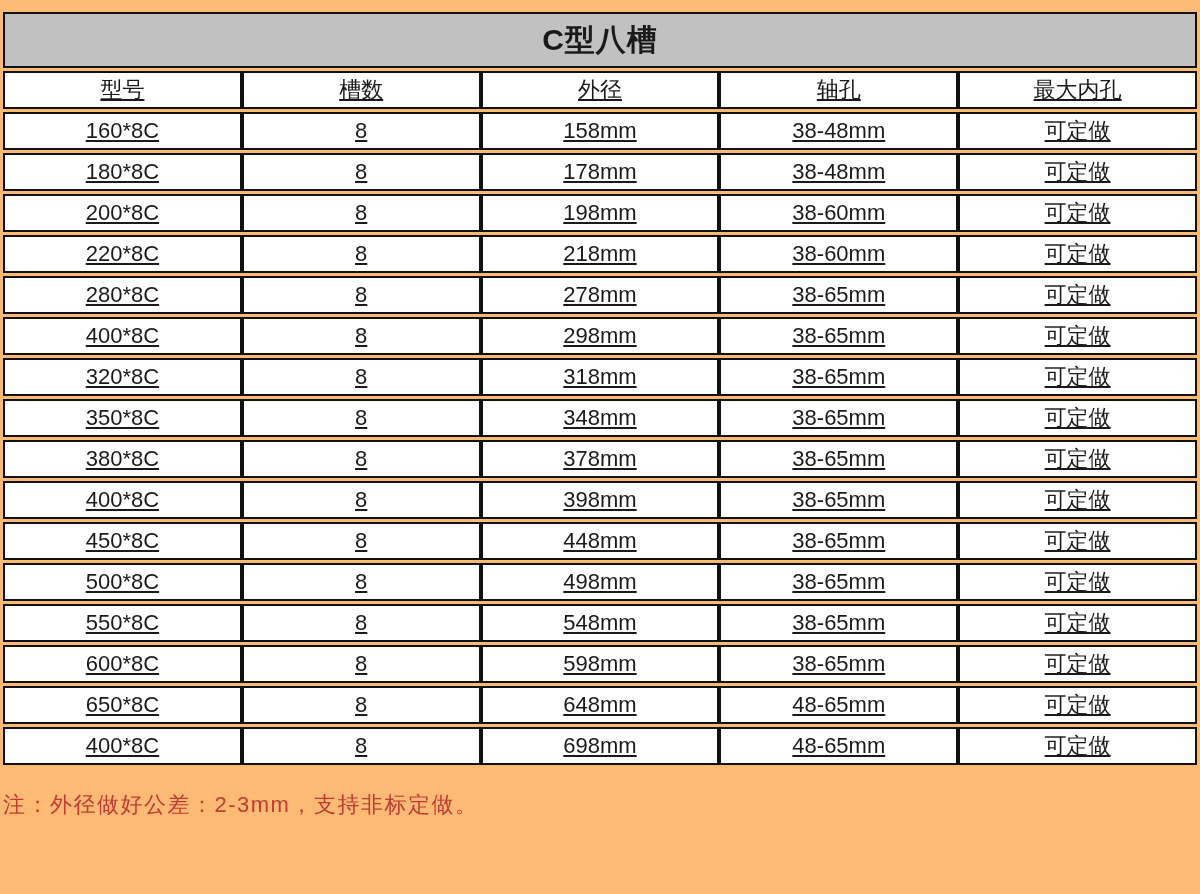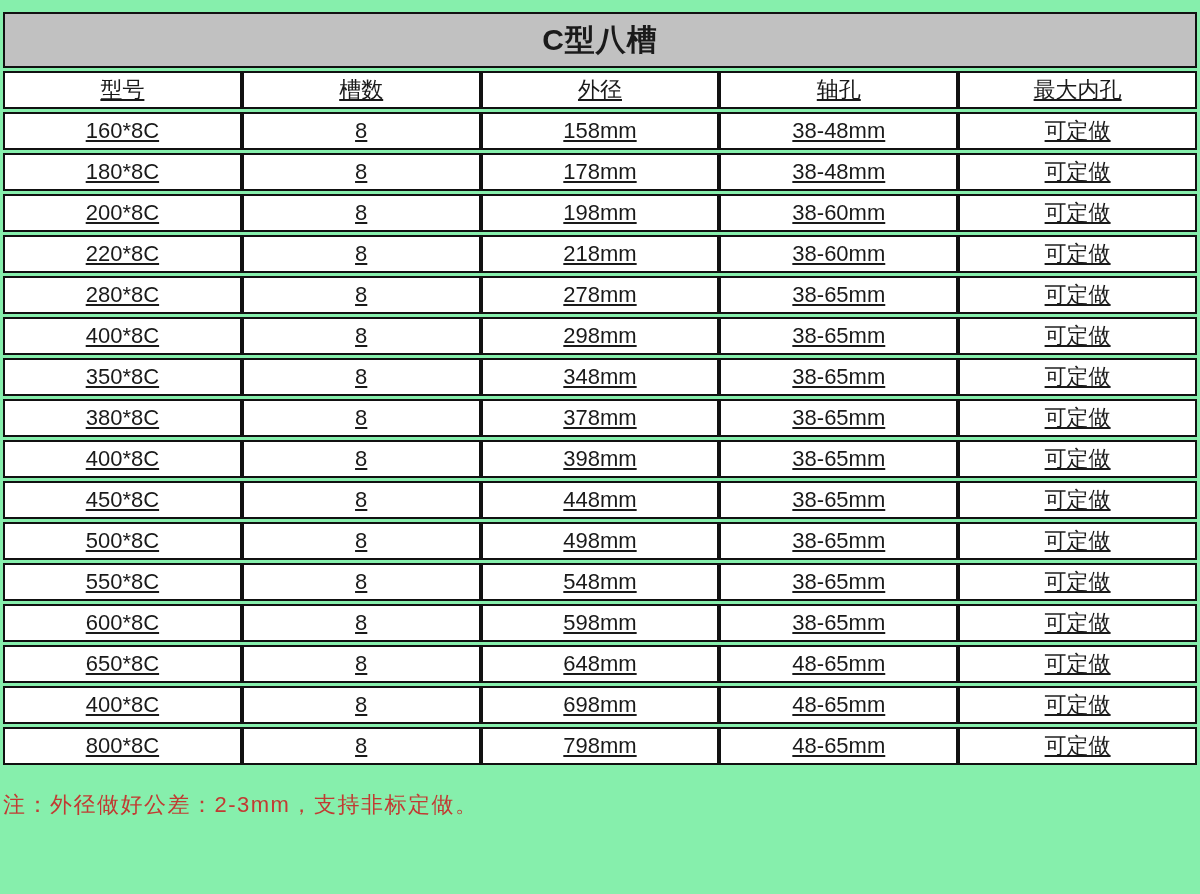--- a/index.html
+++ b/index.html
@@ -7,21 +7,21 @@
     padding: 0;
     background: #ffffff;
     font-family: "Liberation Sans", "DejaVu Sans", sans-serif;
     color: #1a1a1a;
   }
   .page {
     width: 1200px;
     height: 894px;
     box-sizing: border-box;
     padding: 12px 3px 0 3px;
-    background: #86efac;
+    background: #fdba74;
     overflow: hidden;
   }
   .title-bar {
     box-sizing: border-box;
     width: 100%;
     height: 56px;
     background: #c1c1c1;
     border: 2px solid #111111;
     text-align: center;
     line-height: 52px;
@@ -110,20 +110,27 @@
           <td>可定做</td>
         </tr>
         <tr>
           <td>400*8C</td>
           <td>8</td>
           <td>298mm</td>
           <td>38-65mm</td>
           <td>可定做</td>
         </tr>
         <tr>
+          <td>320*8C</td>
+          <td>8</td>
+          <td>318mm</td>
+          <td>38-65mm</td>
+          <td>可定做</td>
+        </tr>
+        <tr>
           <td>350*8C</td>
           <td>8</td>
           <td>348mm</td>
           <td>38-65mm</td>
           <td>可定做</td>
         </tr>
         <tr>
           <td>380*8C</td>
           <td>8</td>
           <td>378mm</td>
@@ -172,25 +179,18 @@
           <td>48-65mm</td>
           <td>可定做</td>
         </tr>
         <tr>
           <td>400*8C</td>
           <td>8</td>
           <td>698mm</td>
           <td>48-65mm</td>
           <td>可定做</td>
         </tr>
-        <tr>
-          <td>800*8C</td>
-          <td>8</td>
-          <td>798mm</td>
-          <td>48-65mm</td>
-          <td>可定做</td>
-        </tr>
       </tbody>
   </table>
 
   <div class="note">注：外径做好公差：2-3mm，支持非标定做。</div>
 
 </div>
 
 </body></html>

